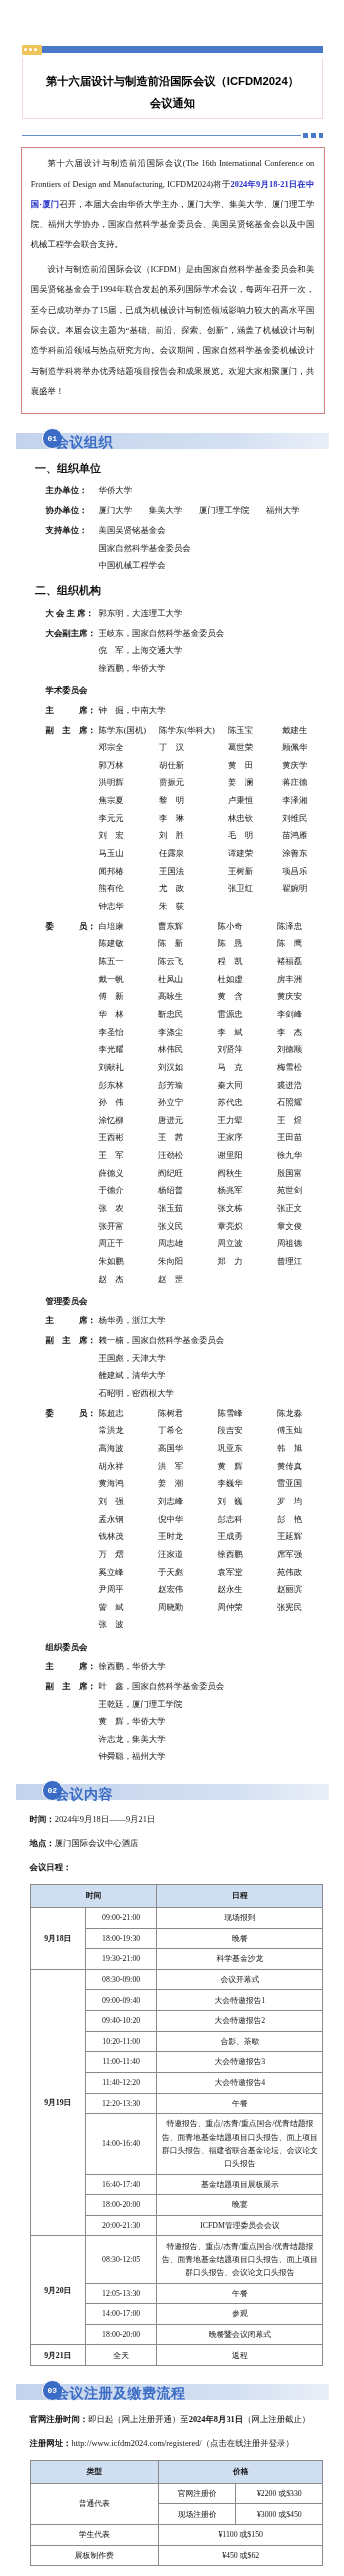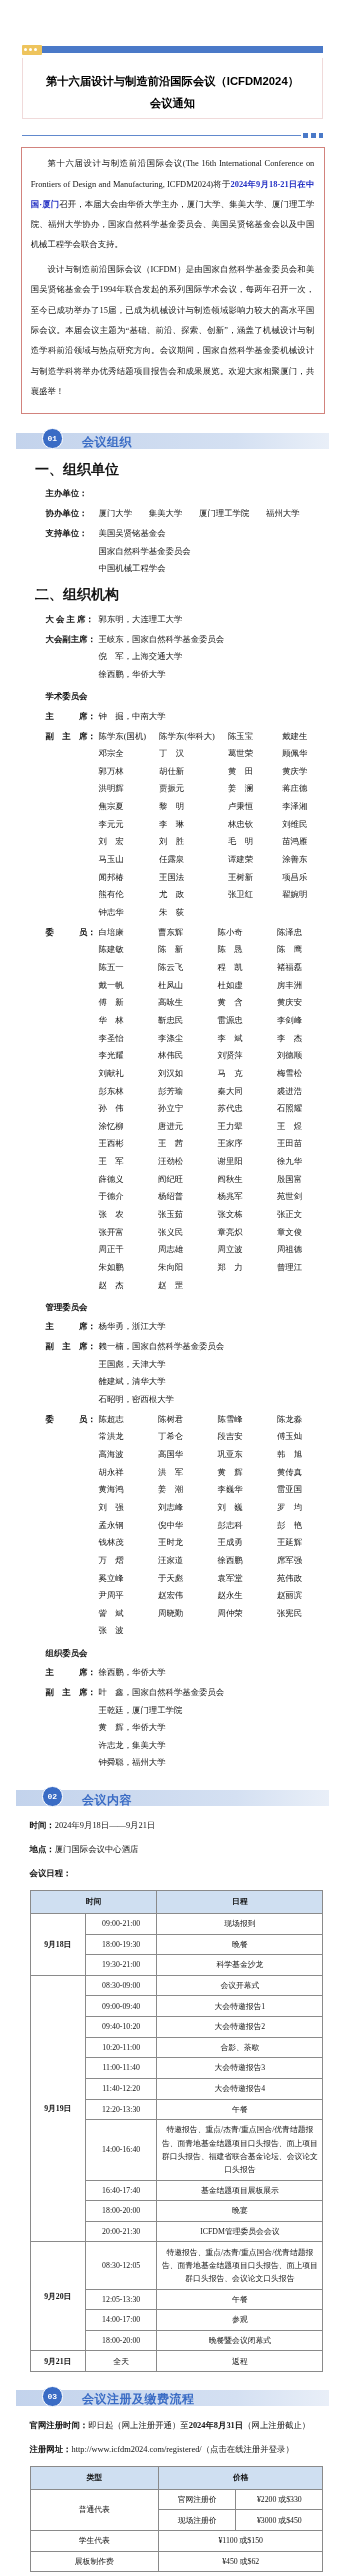--- a/index.html
+++ b/index.html
@@ -15,23 +15,23 @@
   .divider{display:flex;align-items:center;margin:14px 21.6px 0 21.6px;}
   .divider .line{flex:1;height:1.1px;background:#6189cd;}
   .divider .sq{width:4.9px;height:4.9px;background:#4a79c8;margin-left:2.7px;}
   .intro-box{margin:8.6px 20.5px 0 20.5px;border:0.5px solid #d2837d;padding:2.2px 9.2px 6.5px 9.2px;}
   .intro-box p{margin:4.3px 0;text-indent:2em;text-align:justify;font-size:8.4px;line-height:2.42;}
   .hl{color:#2531c4;font-weight:bold;}
   
   .sec-header{position:relative;height:24px;margin:14px 0 5.4px 0;}
   .sec-header .bar{position:absolute;left:16px;right:16px;top:4.3px;height:16px;background:linear-gradient(90deg,#c3d3ec 0%,#d4e0f2 70%,#e9eff8 100%);}
   .sec-header .badge{position:absolute;left:42px;top:0;width:20.5px;height:20.5px;border-radius:50%;background:#3a6cc5;border:1.6px solid #fff;box-sizing:border-box;color:#fff;font-family:Liberation Mono, monospace;font-size:8px;font-weight:bold;display:flex;align-items:center;justify-content:center;}
-  .sec-header .label{position:absolute;left:82px;top:5.4px;color:#3a6cc5;font-family:"Liberation Sans","DejaVu Sans",sans-serif;font-weight:bold;font-size:12px;letter-spacing:0.5px;}
+  .sec-header .label{position:absolute;left:55px;top:5.4px;color:#3a6cc5;font-family:"Liberation Sans","DejaVu Sans",sans-serif;font-weight:bold;font-size:14px;letter-spacing:0.5px;}
   .sec-content{margin:0 21.6px;font-size:8.4px;}
-  .subhead{font-weight:bold;margin:8.6px 0 6.5px 13.5px;font-size:14px;font-family:Liberation Mono, monospace;}
+  .subhead{font-weight:bold;margin:8.6px 0 6.5px 13.5px;font-size:11px;font-family:Liberation Mono, monospace;}
   .subhead2{font-weight:bold;margin:7.6px 0 5.4px 24px;font-size:8.4px;}
   .kv-row{display:flex;margin-left:24px;margin-bottom:2.2px;}
   .kv-label{width:53px;flex-shrink:0;font-weight:bold;line-height:2.1;}
   .kv-value{flex:1;}
   .kv-line{line-height:2.1;}
   .name-grid{display:grid;grid-template-columns:repeat(4,1fr);column-gap:13px;}
   .name-cell{line-height:2.1;white-space:nowrap;}
   .line-item{margin:8px 0 8px 8px;line-height:1.9;}
   .line-item b{font-weight:bold;}
   .doc-table{border-collapse:collapse;margin:7.6px 0 3.2px 8px;width:calc(100% - 8px);font-size:7.8px;}
@@ -75,20 +75,23 @@
   <div class="sec-header">
     <div class="bar"></div>
     <div class="badge">01</div>
     <div class="label">会议组织</div>
   </div>
   <div class="sec-content">
     <div class="subhead">一、组织单位</div>
     <div>
         <div class="kv-row">
           <div class="kv-label">主办单位：</div>
+          <div class="kv-value">
+            <div class="kv-line">华侨大学</div>
+          </div>
         </div>
         <div class="kv-row">
           <div class="kv-label">协办单位：</div>
           <div class="kv-value">
             <div class="kv-line">厦门大学　　集美大学　　厦门理工学院　　福州大学</div>
           </div>
         </div>
         <div class="kv-row">
           <div class="kv-label">支持单位：</div>
           <div class="kv-value">

